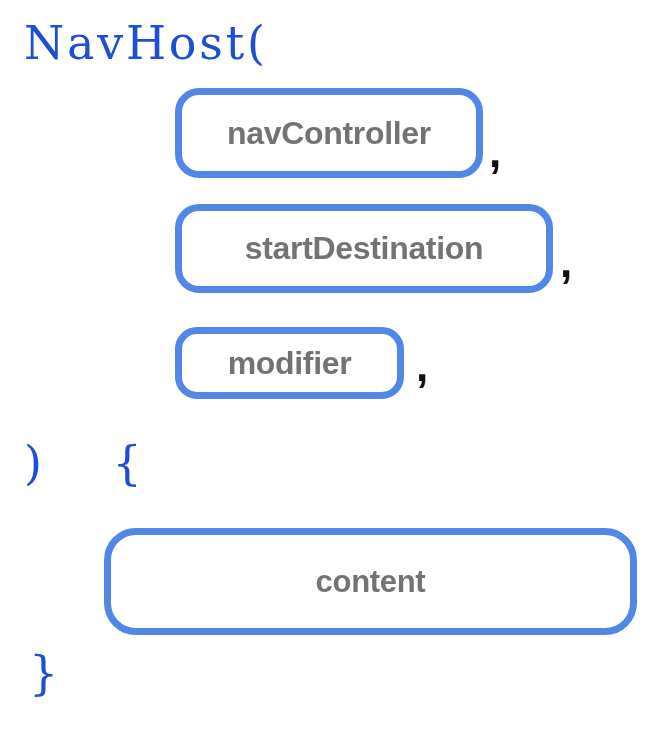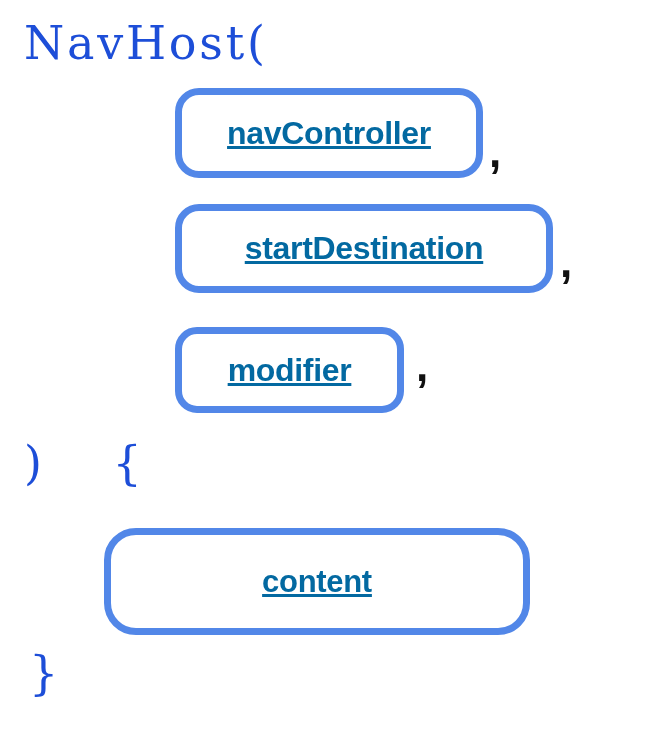--- a/index.html
+++ b/index.html
@@ -38,44 +38,43 @@
     border-style: solid;
     border-width: 7px;
     display: flex;
     align-items: center;
     justify-content: center;
   }
   .param-label {
     font-family: "Liberation Sans", sans-serif;
     font-weight: bold;
     font-size: 32px;
-    color: #0369a1;
+    color: #737373;
     letter-spacing: -0.01em;
     white-space: nowrap;
-    text-decoration: underline;
   }
 
   #box-navcontroller {
     left: 175px; top: 88px;
     width: 308px; height: 90px;
     border-radius: 24px;
   }
   #box-startdestination {
     left: 175px; top: 204px;
     width: 378px; height: 89px;
     border-radius: 24px;
   }
   #box-modifier {
     left: 175px; top: 327px;
-    width: 229px; height: 86px;
+    width: 229px; height: 72px;
     border-radius: 22px;
   }
   #box-content {
     left: 104px; top: 528px;
-    width: 426px; height: 107px;
+    width: 533px; height: 107px;
     border-radius: 32px;
   }
   #label-content { font-size: 31px; }
 
   
   .comma {
     position: absolute;
     font-family: "Liberation Sans", sans-serif;
     font-weight: bold;
     font-size: 44px;

